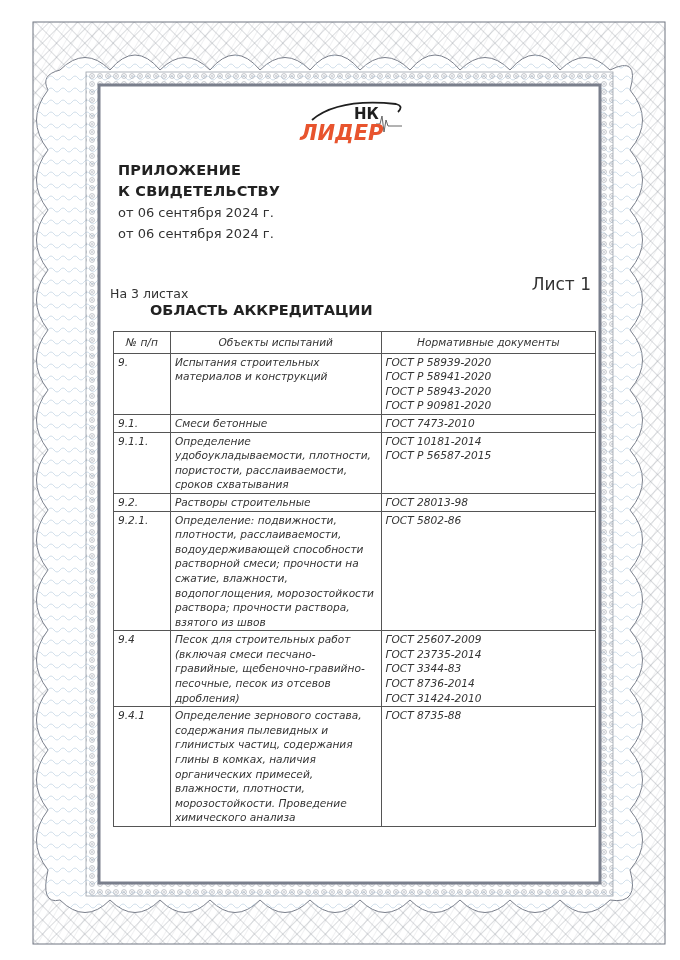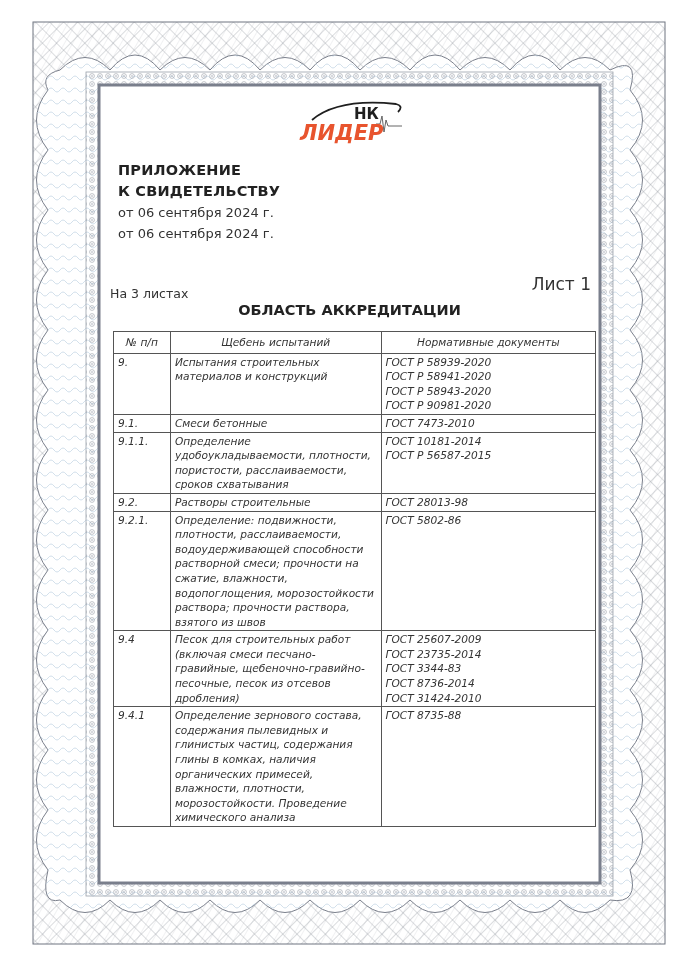--- a/index.html
+++ b/index.html
@@ -11,21 +11,21 @@
   .page {
     position: absolute; left: 102px; top: 88px; width: 495px; height: 792px;
     background: #ffffff;
   }
   .logo { position: absolute; left: 196px; top: 10px; width: 108px; height: 48px; }
   .title-block { position: absolute; left: 16px; right: 0; top: 72px; text-align: left; }
   .t-bold { font-weight: bold; font-size: 14.5px; color: #222; line-height: 21px; letter-spacing: 0.2px; }
   .t-norm { font-size: 13px; color: #333; line-height: 21px; }
   .sheets-left { position: absolute; left: 8px; top: 186px; font-size: 12.5px; color: #333; margin-top: 12px; }
   .sheets-right { position: absolute; right: 6px; top: 186px; font-size: 17px; color: #333; }
-  .scope-title { position: absolute; left: 0; right: 0; top: 214px; text-align: center; font-weight: bold; font-size: 14.5px; color: #222; }
+  .scope-title { position: absolute; left: 0; right: 0; top: 214px; font-weight: bold; font-size: 14.5px; color: #222; padding-left: 48px; }
   table.acc {
     position: absolute; left: 11px; top: 243px; width: 483px; border-collapse: collapse;
     font-size: 10.6px; color: #333; line-height: 14.6px; font-style: italic;
   }
   table.acc th, table.acc td { border: 1px solid #555; vertical-align: top; padding: 1px 4px 1px 4px; }
   table.acc th { font-weight: normal; text-align: center; padding: 3px 4px; }
   table.acc col.c1 { width: 57px; }
   table.acc col.c2 { width: 211px; }
   table.acc col.c3 { width: 215px; }
   .doc-line { display: block; }
@@ -98,21 +98,21 @@
 
   <table class="acc">
     <colgroup>
         <col class="c1">
         <col class="c2">
         <col class="c3">
       </colgroup>
     <thead>
       <tr>
         <th>№ п/п</th>
-        <th>Щебень испытаний</th>
+        <th>Объекты испытаний</th>
         <th>Нормативные документы</th>
       </tr>
     </thead>
     <tbody>
       <tr>
         <td>9.</td>
         <td>Испытания строительных материалов и конструкций</td>
         <td>
           <span class="doc-line">ГОСТ Р 58939-2020</span>
           <span class="doc-line">ГОСТ Р 58941-2020</span>

